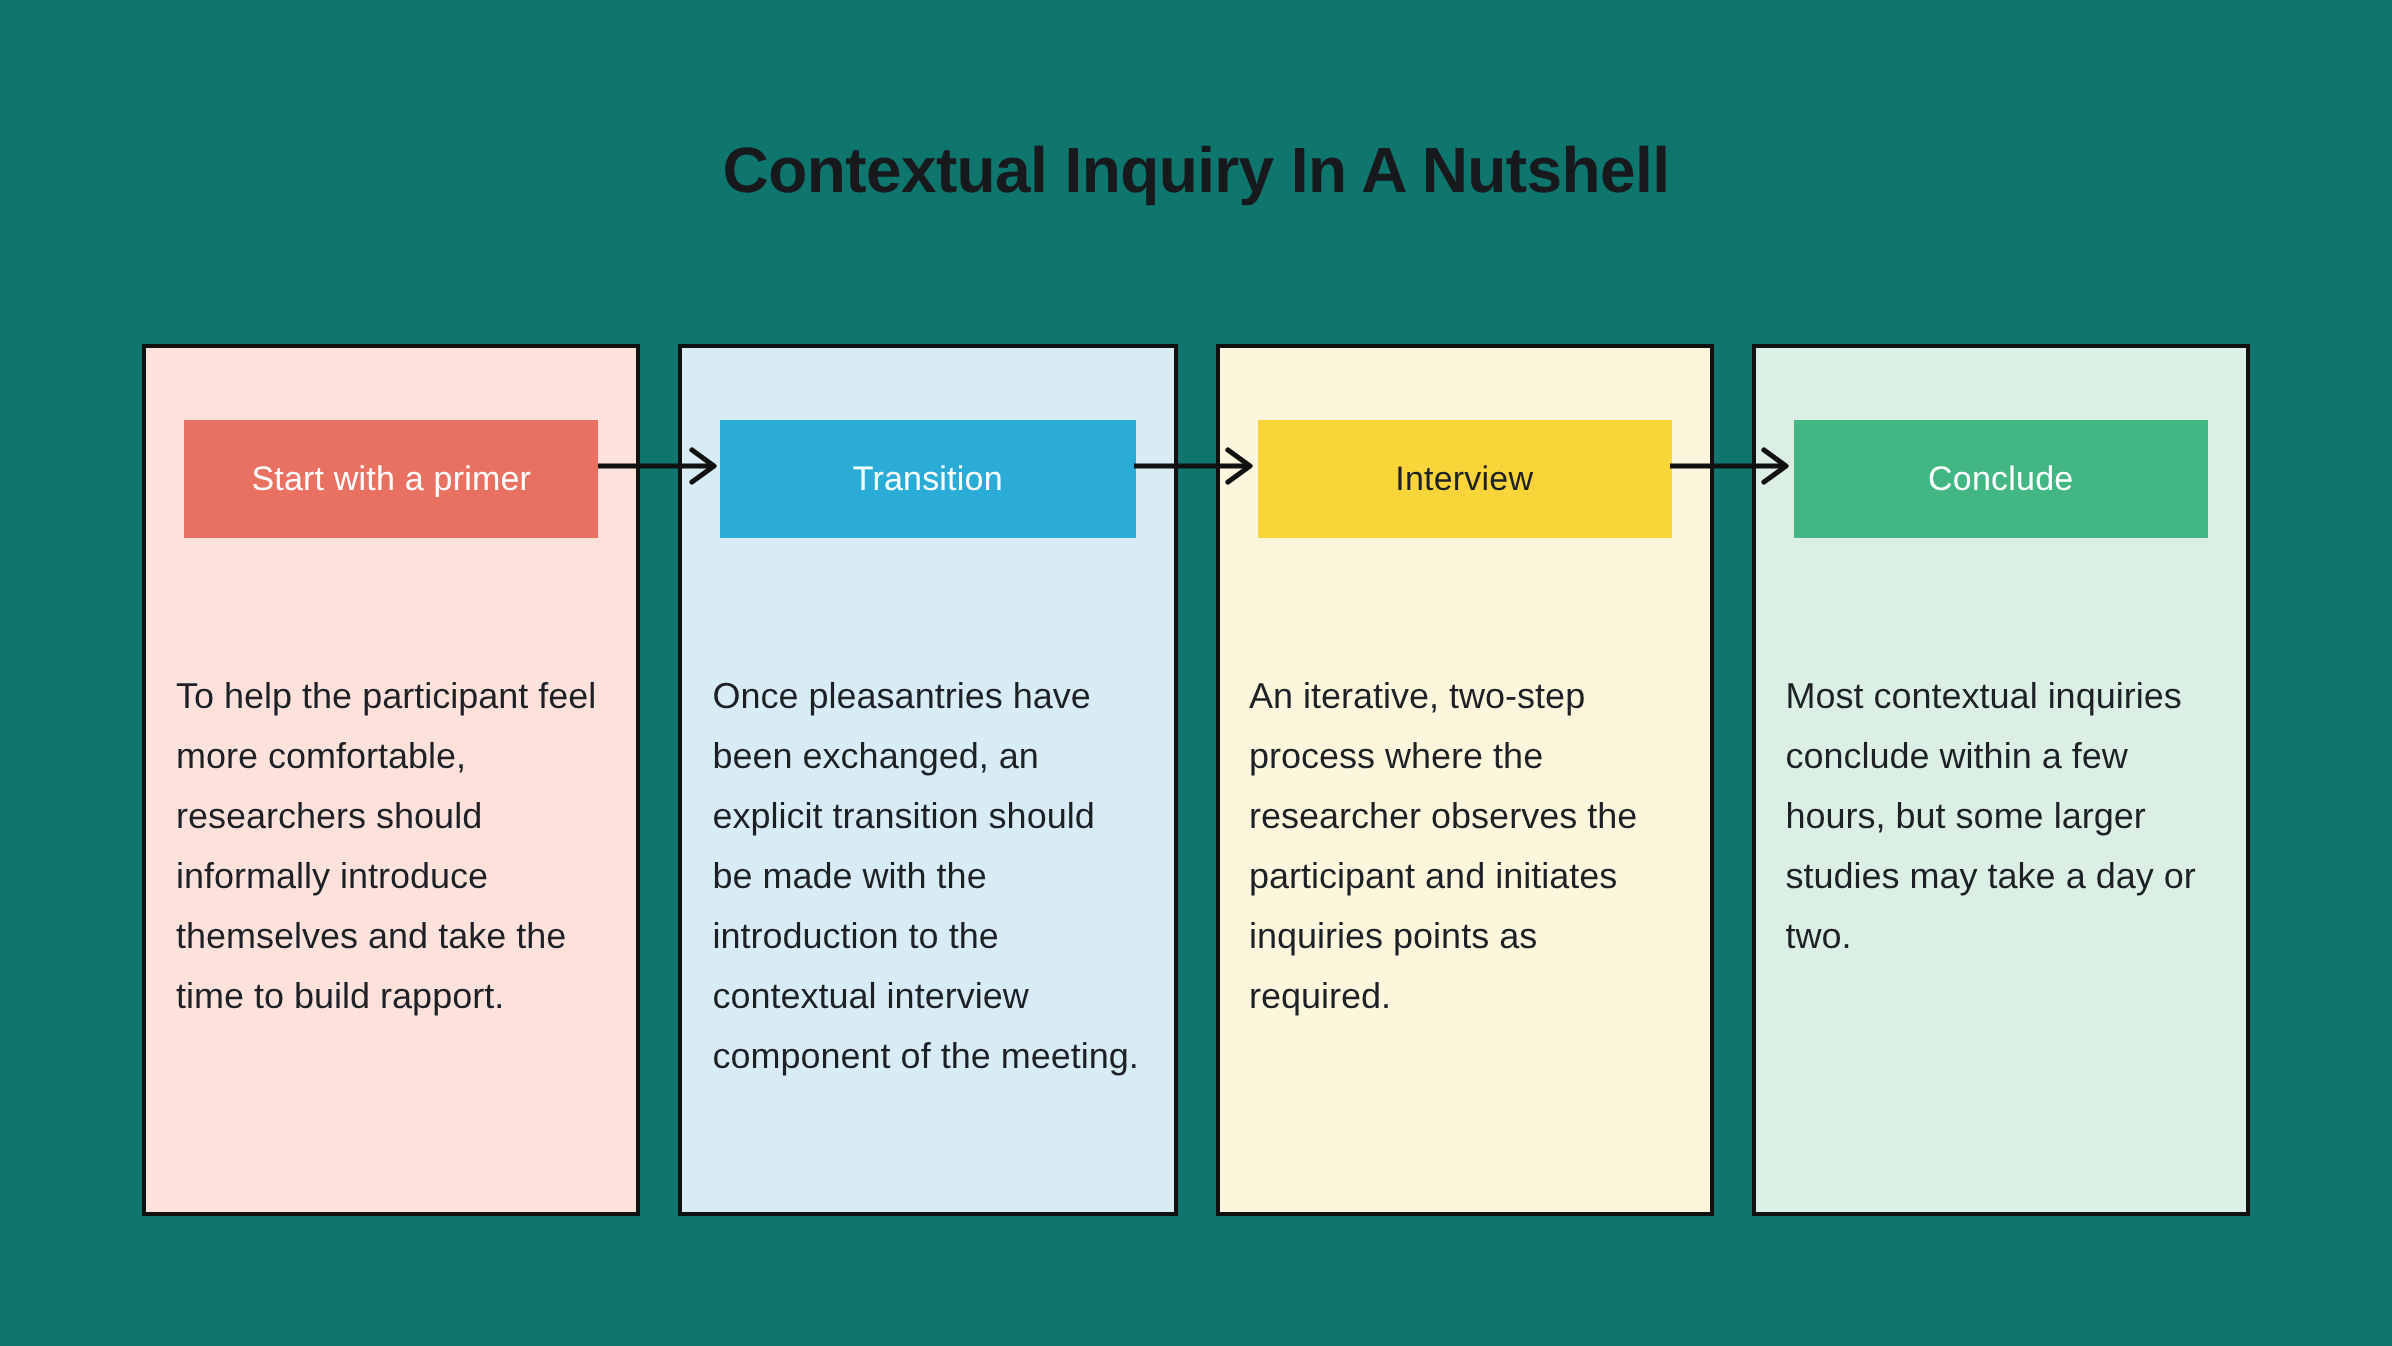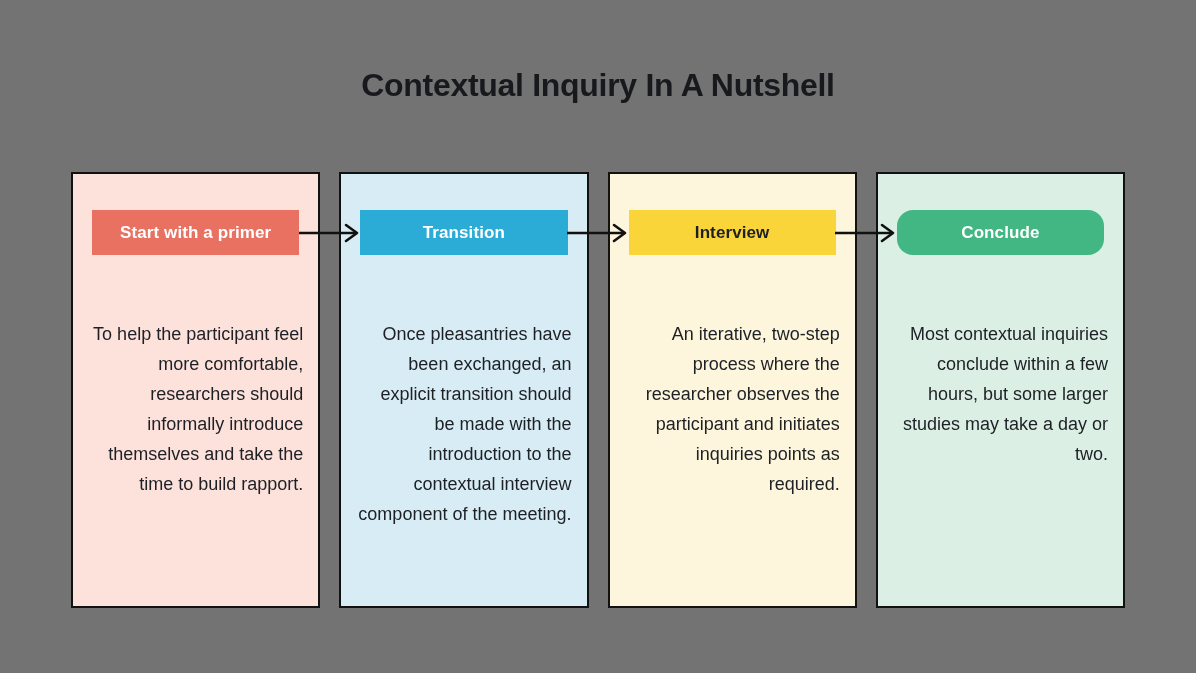--- a/index.html
+++ b/index.html
@@ -6,21 +6,21 @@
     margin: 0;
     padding: 0;
     background: #eceef0;
     font-family: "Liberation Sans", "DejaVu Sans", sans-serif;
   }
   .canvas {
     position: relative;
     width: 1196px;
     height: 673px;
     margin: 0 auto;
-    background: #737373;
+    background: #0f766e;
     overflow: hidden;
   }
   .page-title {
     position: absolute;
     top: 62px;
     left: 0;
     width: 100%;
     text-align: center;
     font-size: 32px;
     line-height: 46px;
@@ -41,33 +41,33 @@
     flex: 1 1 0;
     border: 2px solid #111111;
     box-sizing: border-box;
     display: flex;
     flex-direction: column;
     align-items: center;
   }
   .step-badge {
     margin-top: 36px;
     width: calc(100% - 38px);
-    height: 45px;
+    height: 59px;
     display: flex;
     align-items: center;
     justify-content: center;
     font-size: 17px;
-    font-weight: 700;
+    font-weight: 400;
     letter-spacing: 0.1px;
     box-sizing: border-box;
   }
   .step-desc {
     margin-top: 64px;
     width: calc(100% - 30px);
-    text-align: right;
+    text-align: left;
     font-size: 18px;
     line-height: 30px;
     color: #1d2025;
   }
   .flow-arrow {
     position: absolute;
     top: 220px;
     z-index: 5;
   }
   .arrow-1 { left: 299px; }
@@ -92,21 +92,21 @@
       <div class="step-badge" style="background-color: rgb(43, 172, 214); color: rgb(255, 255, 255); text-align: right;">Transition</div>
       <div class="step-desc">Once pleasantries have been exchanged, an explicit transition should be made with the introduction to the contextual interview component of the meeting.</div>
     </div>
 
     <div class="step-card" style="background-color: rgb(253, 245, 220);">
       <div class="step-badge" style="background-color: rgb(249, 213, 58); color: rgb(29, 32, 37); text-align: right;">Interview</div>
       <div class="step-desc">An iterative, two-step process where the researcher observes the participant and initiates inquiries points as required.</div>
     </div>
 
     <div class="step-card" style="background-color: rgb(220, 239, 229);">
-      <div class="step-badge" style="background-color: rgb(66, 183, 131); color: rgb(255, 255, 255); border-radius: 16px;">Conclude</div>
+      <div class="step-badge" style="background-color: rgb(66, 183, 131); color: rgb(255, 255, 255);">Conclude</div>
       <div class="step-desc">Most contextual inquiries conclude within a few hours, but some larger studies may take a day or two.</div>
     </div>
 
   </div>
 
   <svg class="flow-arrow arrow-1" width="62" height="26" viewBox="0 0 62 26">
     <line x1="0" y1="13" x2="56" y2="13" stroke="#111111" stroke-width="2.6"></line>
     <path d="M47 5 L58 13 L47 21" fill="none" stroke="#111111" stroke-width="2.6" stroke-linecap="round" stroke-linejoin="round"></path>
   </svg>
 

